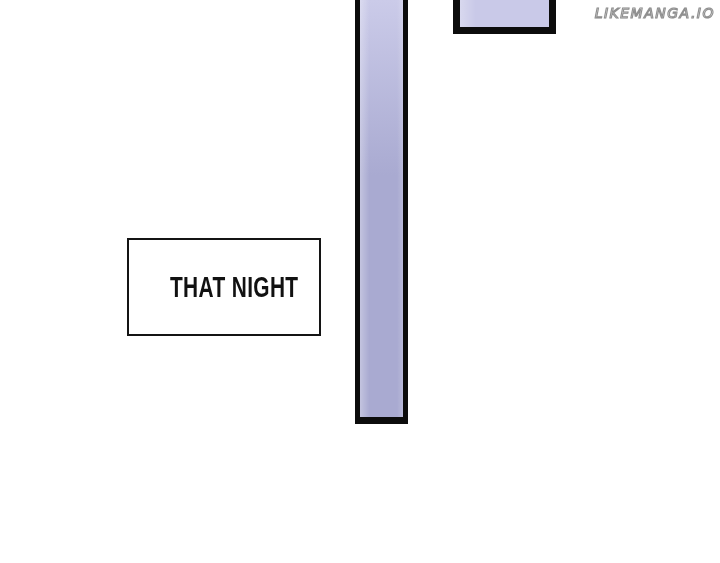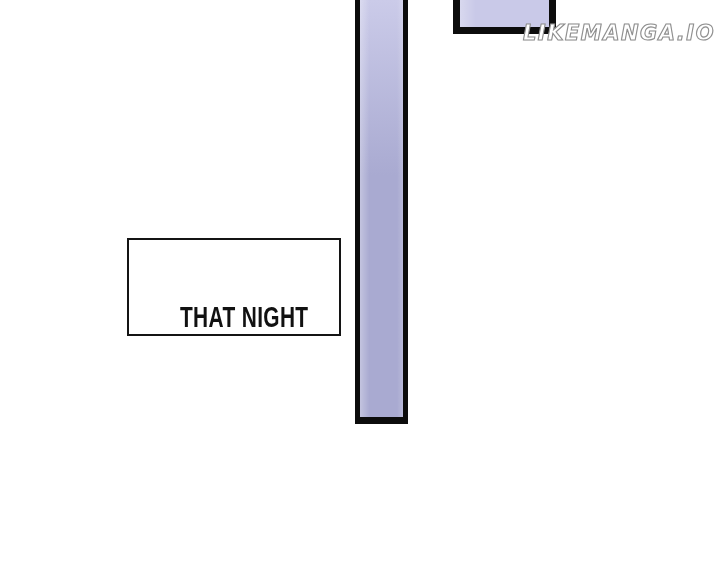--- a/index.html
+++ b/index.html
@@ -44,48 +44,48 @@
     background:
       linear-gradient(90deg, rgba(255,255,255,0.28) 0%, rgba(255,255,255,0) 18%),
       var(--panel-fill, #c9c9e8);
   }
 
   
   .caption-box {
     position: absolute;
     left: 127px;
     top: 238px;
-    width: 214px;
+    width: 194px;
     height: 98px;
     box-sizing: border-box;
     border: 2px solid var(--caption-border, #141414);
     background: var(--caption-fill, #ffffff);
     display: flex;
-    align-items: flex-end;
+    align-items: center;
     justify-content: center;
     padding-left: 20px;
   }
   .caption-text {
     color: var(--caption-text, #111111);
     font-weight: bold;
     font-size: 29px;
     letter-spacing: 0.5px;
     transform: scaleX(0.72);
     white-space: nowrap;
   }
 
   
   .watermark {
     position: absolute;
-    top: 21px;
+    top: 5px;
     right: 5px;
     font-family: "DejaVu Sans", sans-serif;
     font-style: italic;
-    font-weight: bold;
-    font-size: 21px;
+    font-weight: normal;
+    font-size: 14px;
     letter-spacing: 1.5px;
     color: var(--watermark-fill, #ffffff);
     -webkit-text-stroke: 1.1px var(--watermark-outline, #8f8f8f);
     text-shadow:
       0 0 1px var(--watermark-outline, #8f8f8f);
     white-space: nowrap;
   }
 </style>
 </head>
 <body>

